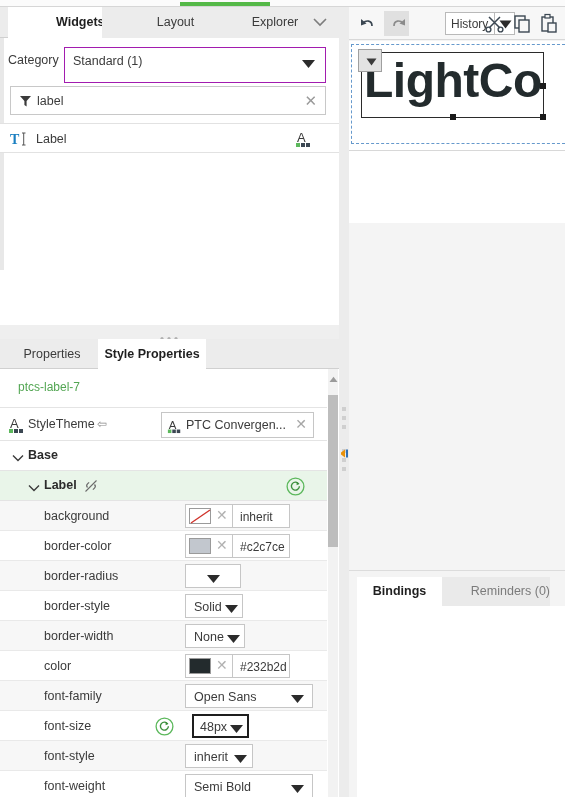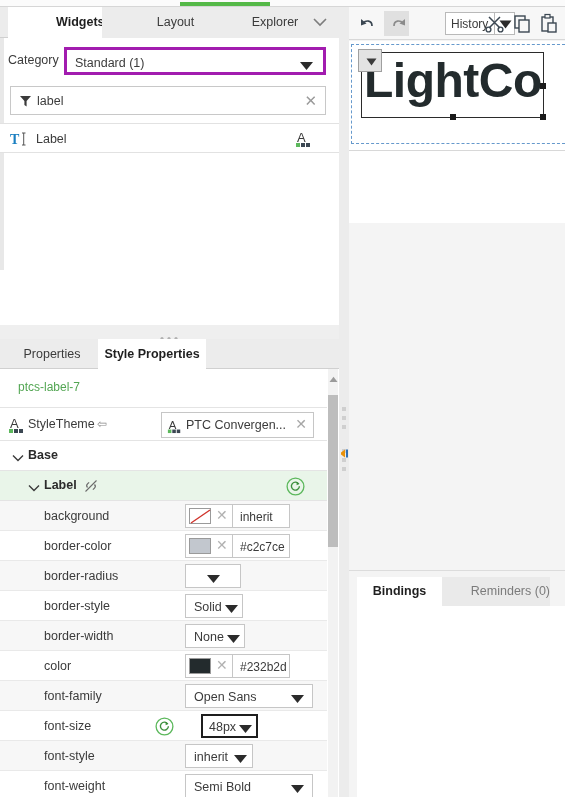--- a/index.html
+++ b/index.html
@@ -33,22 +33,22 @@
   .tab-widgets  { left:8px;   width:94px; }
   .tab-layout   { left:102px; width:99px; }
   .tab-explorer { left:201px; width:100px; }
   .tab-chev { position:absolute; left:301px; top:0; width:38px; height:31px; background:#ececec; cursor:pointer; }
   .tab-chev svg { position:absolute; left:11px; top:10px; }
 
   
   .catrow { position:relative; height:34px; margin-top:6px; }
   .catlabel { position:absolute; left:8px; top:9px; font-size:12.5px; color:#3b3b3b; }
   .catselect {
-    position:absolute; left:64px; top:3px; width:262px; height:28px;
-    border:3px solid #a21caf; background:#fff; cursor:pointer;
+    position:absolute; left:64px; top:3px; width:262px; height:36px;
+    border:1px solid #a21caf; background:#fff; cursor:pointer;
   }
   .catselect .val { position:absolute; left:8px; top:6px; font-size:12.5px; color:#3b3b3b; }
   .catselect .arrow { position:absolute; right:9px; top:10px; }
 
   
   .filterbox {
     position:absolute; left:10px; top:79px; width:316px; height:29px;
     border:1px solid #c8c8c8; background:#fff;
   }
   .filterbox .funnel { position:absolute; left:9px; top:9px; }
@@ -404,21 +404,21 @@
 
       <div class="prow even" style="top:342px;">
         <span class="pname">font-size</span>
         <span class="rowreset">
           <svg width="19" height="19" viewBox="0 0 19 19">
             <circle cx="9.5" cy="9.5" r="8.4" stroke="#5cb85c" stroke-width="1.3" fill="none"></circle>
             <path d="M12.8 7 a4 4 0 1 0 0.6 2.2" stroke="#3c8f3c" stroke-width="1.4" fill="none"></path>
             <path d="M10.6 4.5 L13.3 7.1 L10.6 8.2 Z" fill="#3c8f3c"></path>
           </svg>
         </span>
-        <div class="ddbox focused" style="left:201px; width:57px;">
+        <div class="ddbox focused" style="left:192px; width:57px;">
           <span class="dv" style="left:6px; top:4px;">48px</span>
           <span class="da" style="left:35px; top:7px;">
             <svg width="15" height="10" viewBox="0 0 15 10">
                 <path d="M1 1 L14 1 L7.5 9 Z" fill="#2b2b2b"></path>
               </svg>
           </span>
         </div>
       </div>
 
       <div class="prow odd" style="top:372px;text-align:center;">

